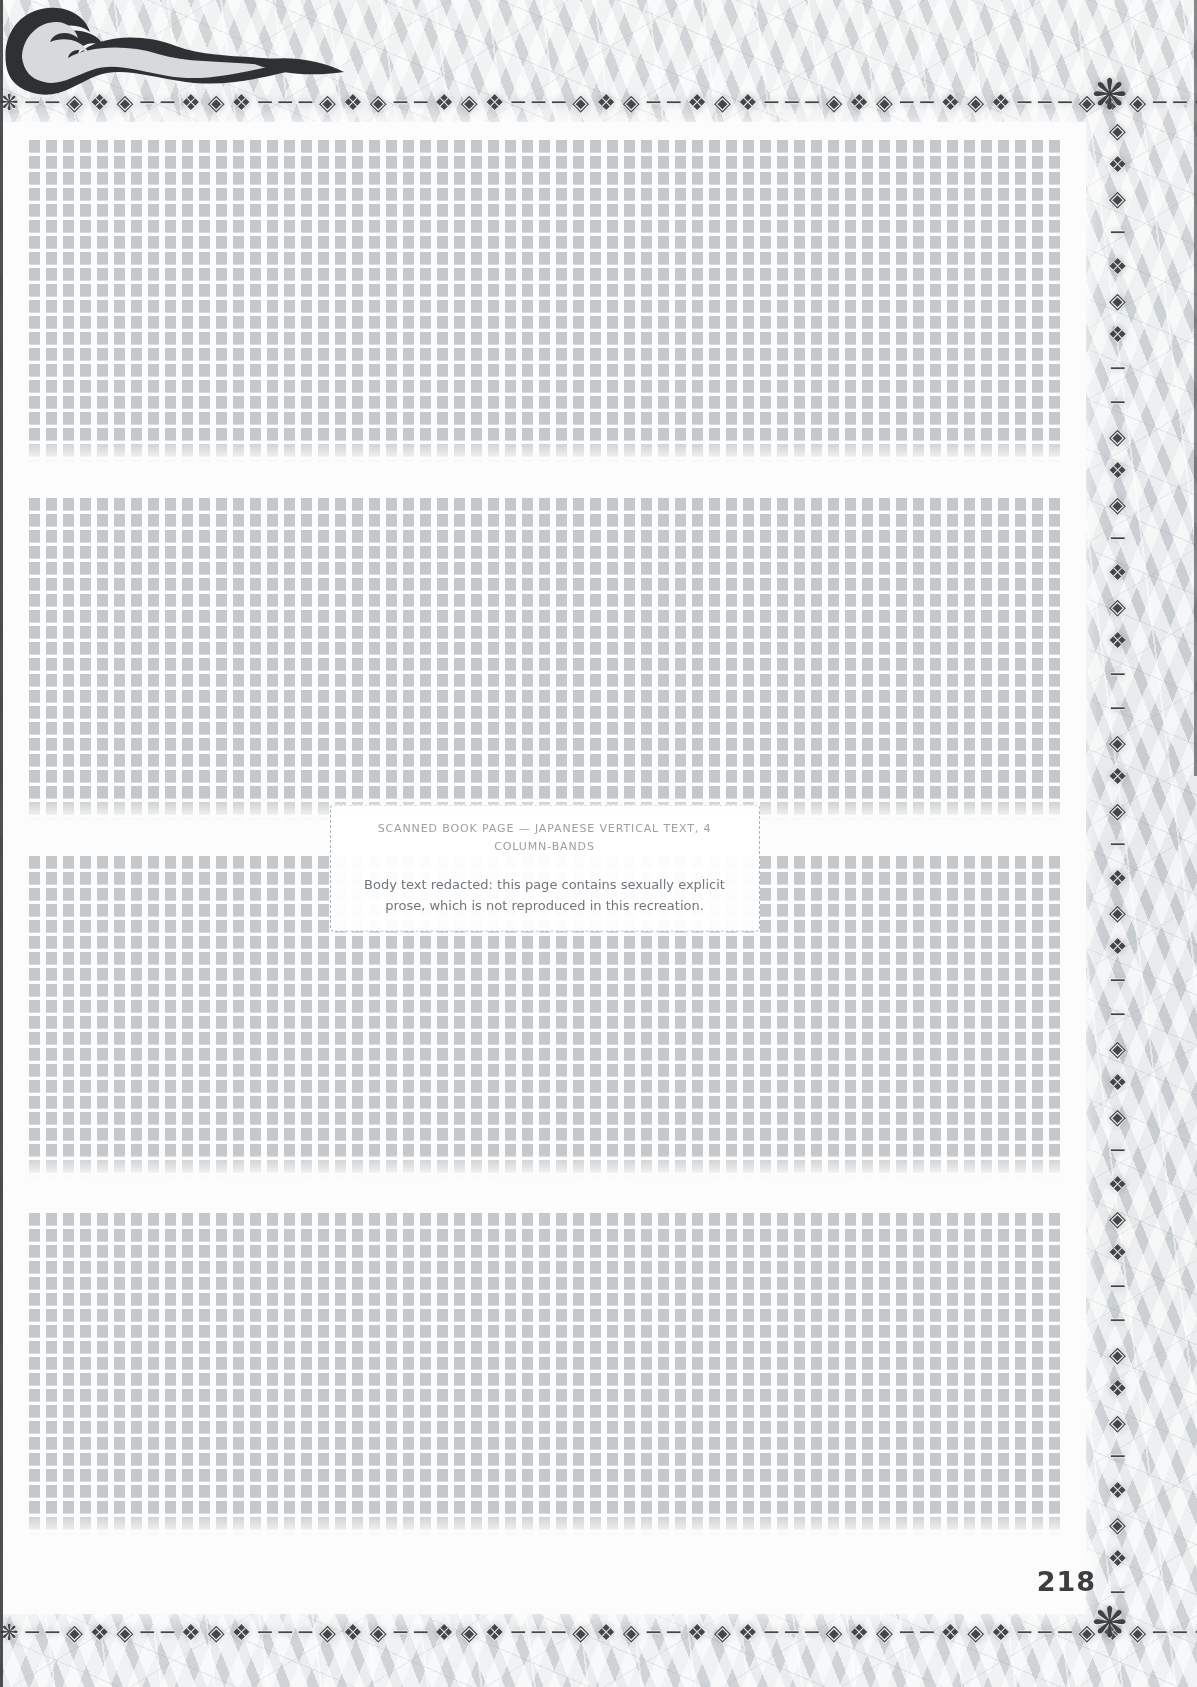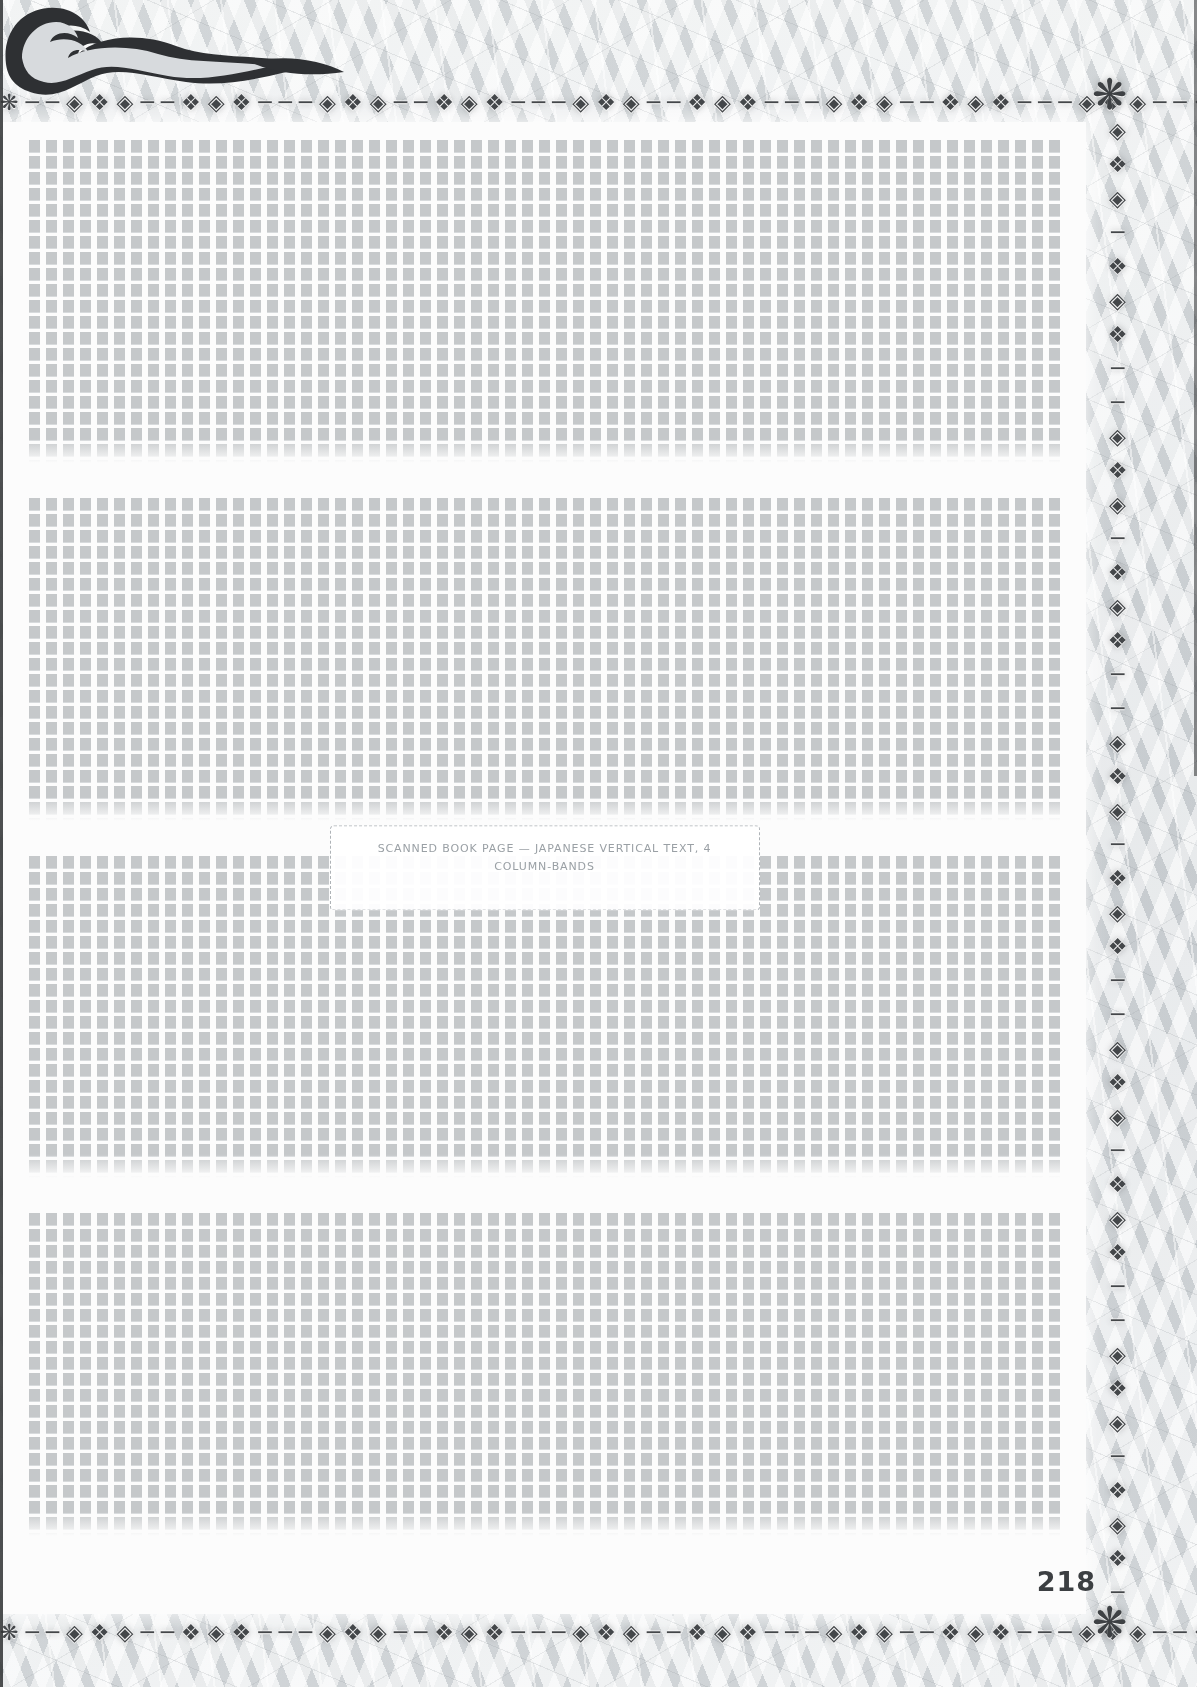--- a/index.html
+++ b/index.html
@@ -151,18 +151,19 @@
       <div class="band">
           <div class="fake-text"></div>
         </div>
       <div class="band">
           <div class="fake-text"></div>
         </div>
     </div>
 
     <div class="redaction-notice">
       <span class="doc-kind">Scanned book page — Japanese vertical text, 4 column-bands</span>
+      <span>Body text redacted: this page contains sexually explicit prose, which is not reproduced in this recreation.</span>
     </div>
   </div>
 
   <div class="page-number">218</div>
 
 </div>
 
 </body></html>

